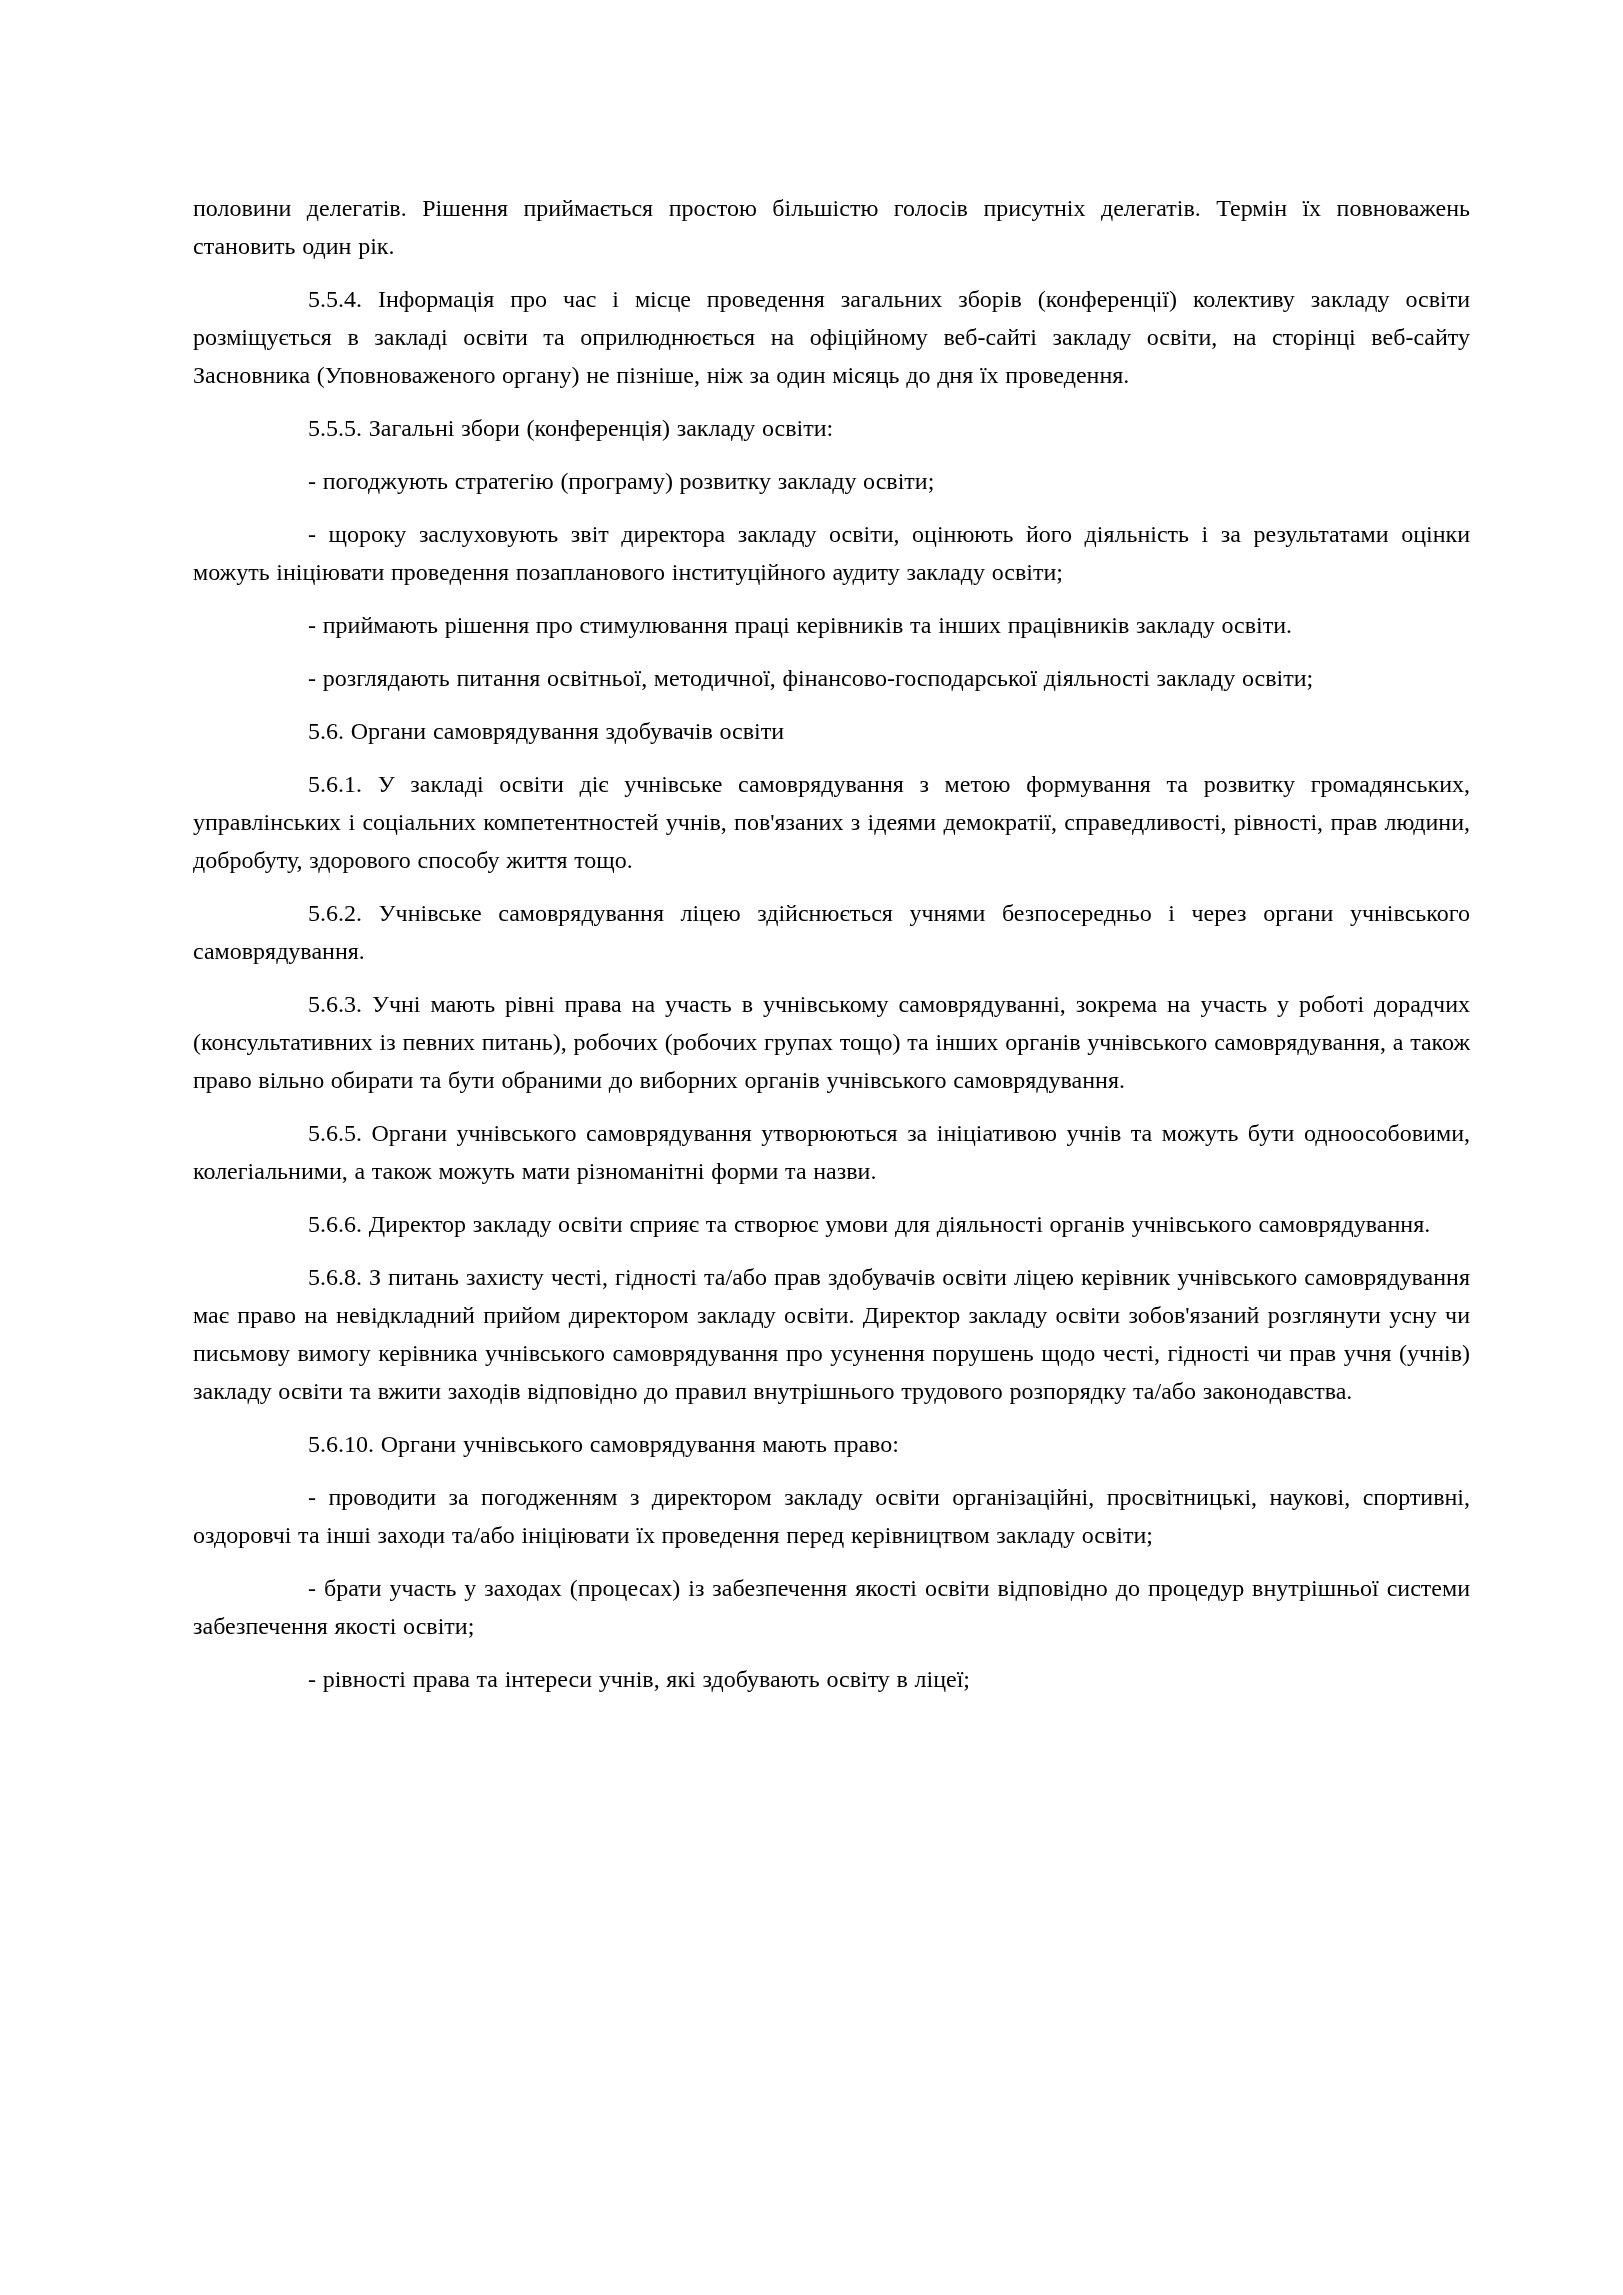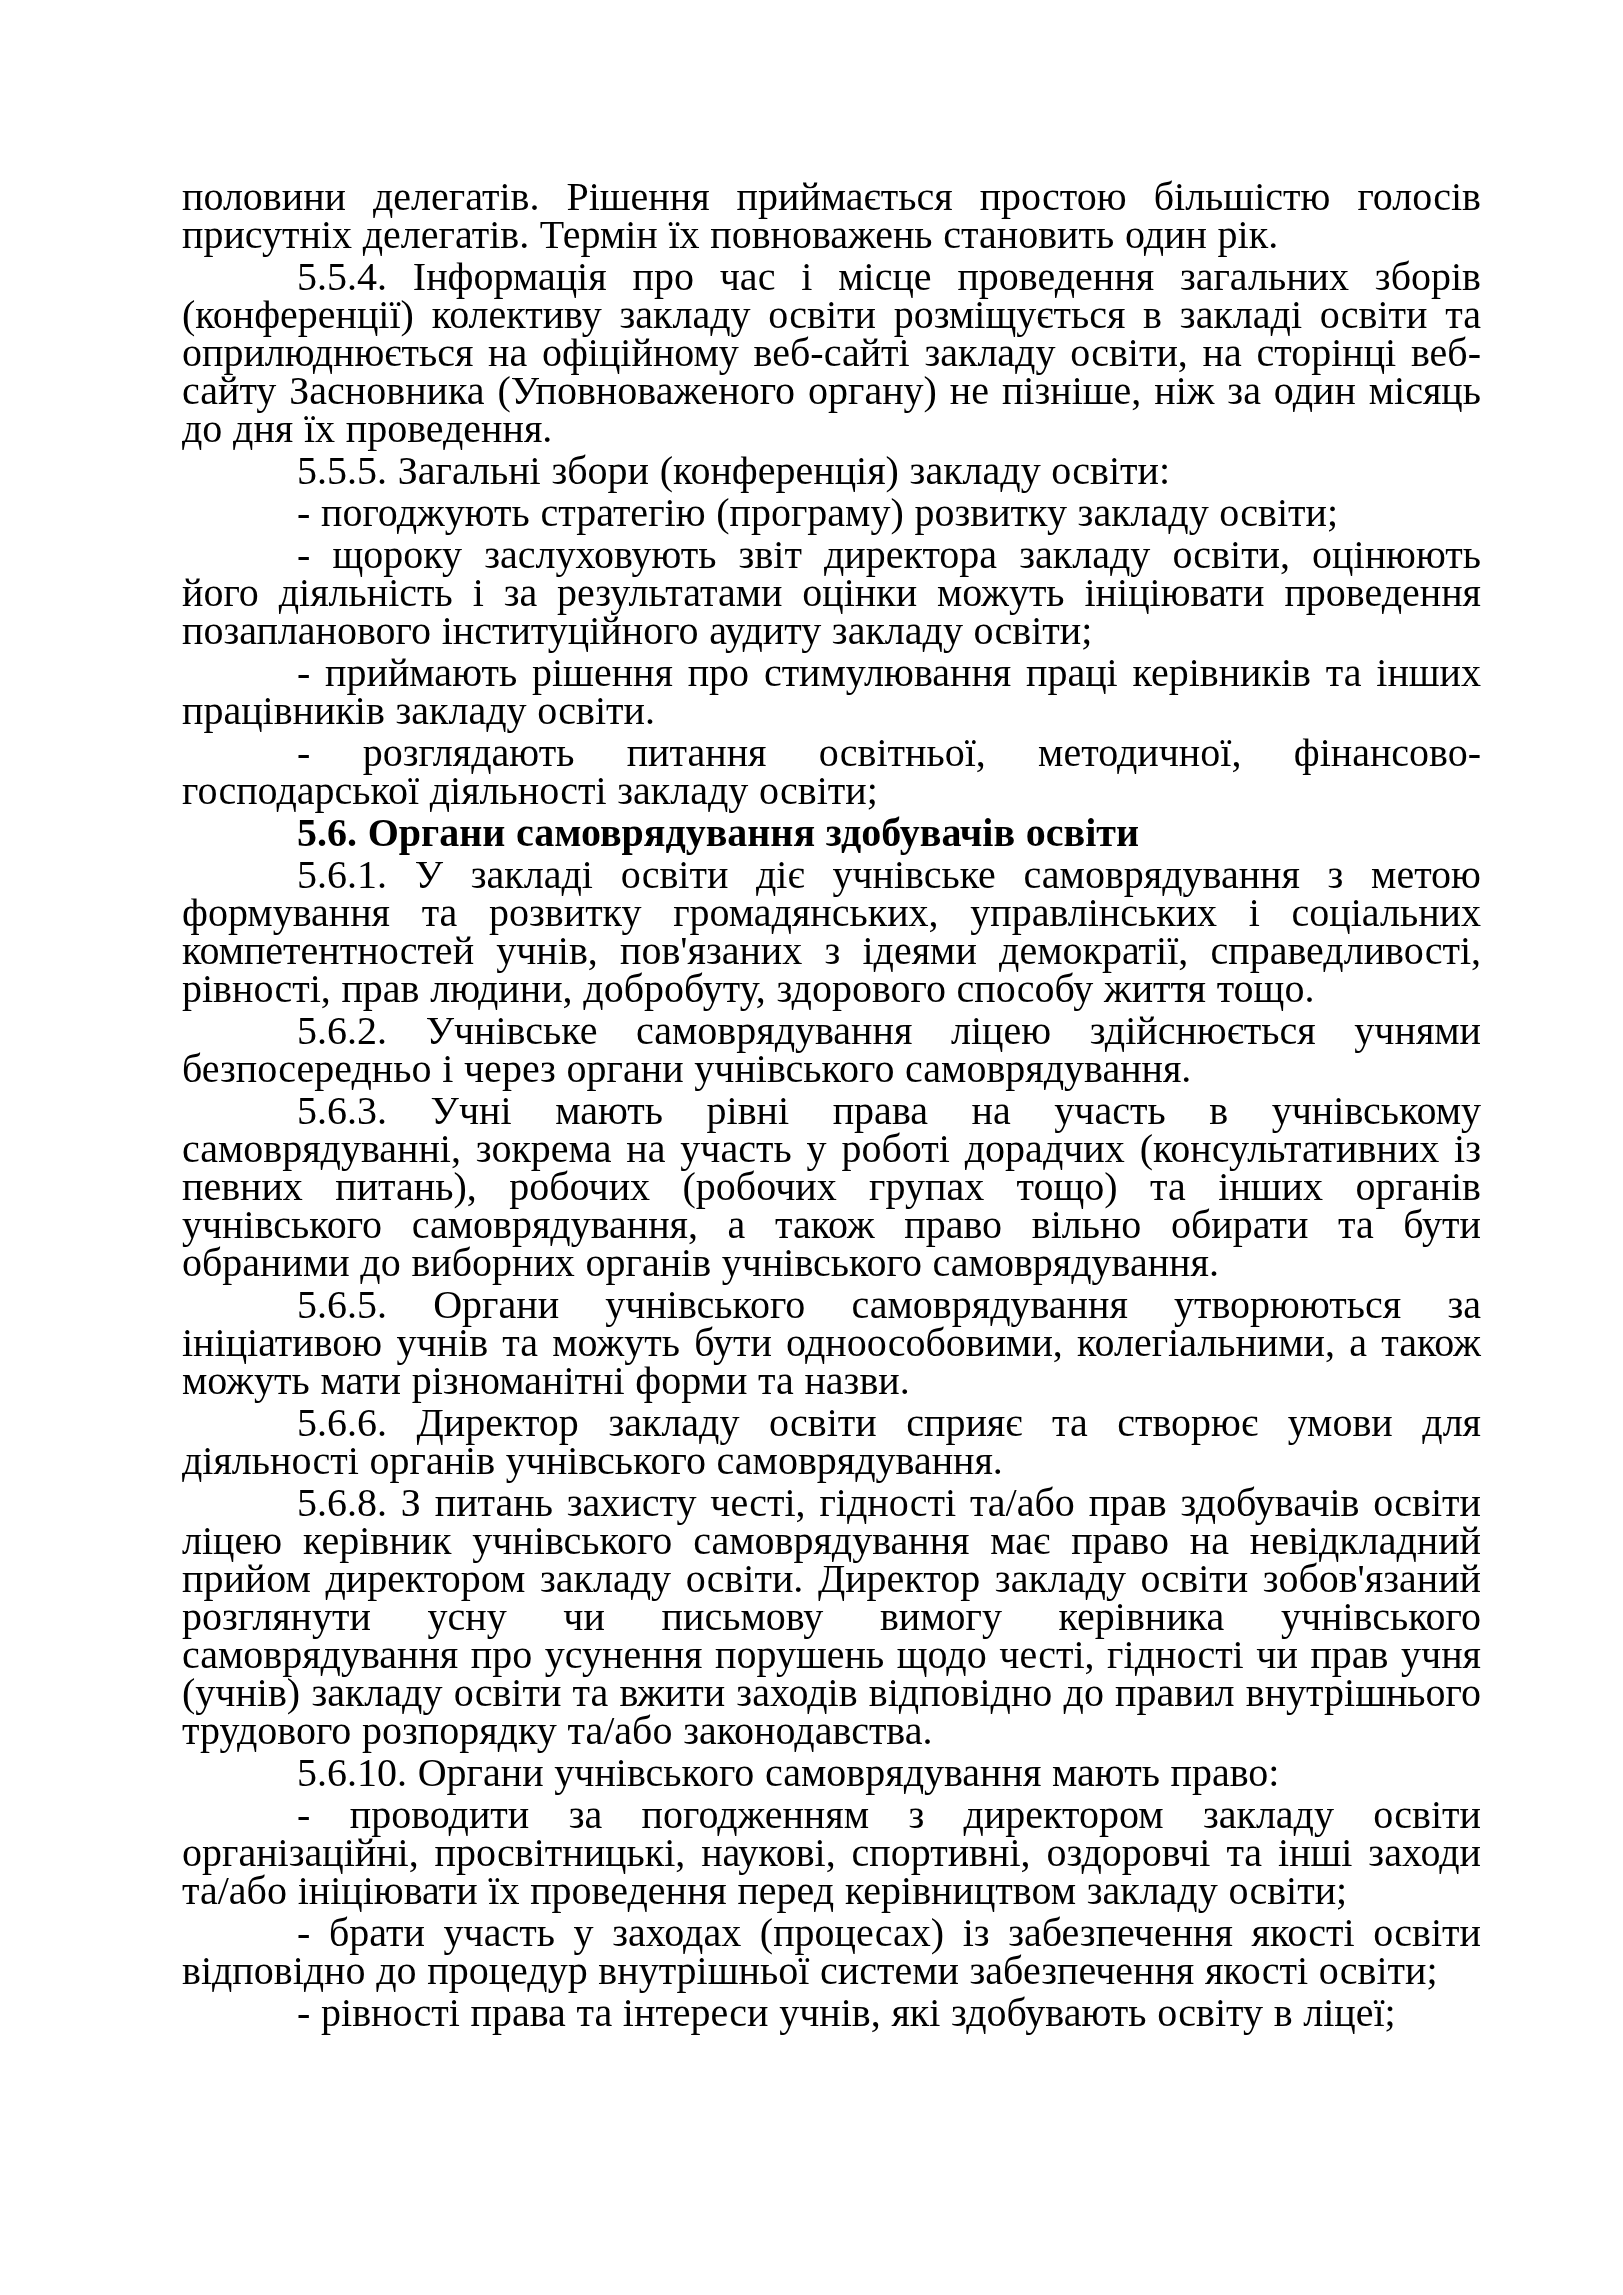--- a/index.html
+++ b/index.html
@@ -13,35 +13,35 @@
     height: 2295px;
     background: #ffffff;
     box-sizing: border-box;
     padding: 174px 138px 0 178px;
     overflow: hidden;
   }
   .content {
     width: 100%;
   }
   .para {
-    margin: 4px;
+    margin: 15px;
     padding: 0;
     font-family: "Liberation Serif", serif;
-    font-size: 40px;
+    font-size: 24px;
     line-height: 38px;
     color: #000000;
     text-align: justify;
     text-indent: 115px;
     word-spacing: 0.7px;
   }
   .para.no-indent {
     text-indent: 0;
   }
   .para.heading {
-    font-weight: bold;
+    font-weight: normal;
   }
 </style>
 </head>
 <body>
 
 <div class="page">
   <div class="content">
     <p class="para no-indent">половини делегатів. Рішення приймається простою більшістю голосів присутніх делегатів. Термін їх повноважень становить один рік.</p>
     <p class="para">5.5.4. Інформація про час і місце проведення загальних зборів (конференції) колективу закладу освіти розміщується в закладі освіти та оприлюднюється на офіційному веб-сайті закладу освіти, на сторінці веб-сайту Засновника (Уповноваженого органу) не пізніше, ніж за один місяць до дня їх проведення.</p>
     <p class="para">5.5.5. Загальні збори (конференція) закладу освіти:</p>

